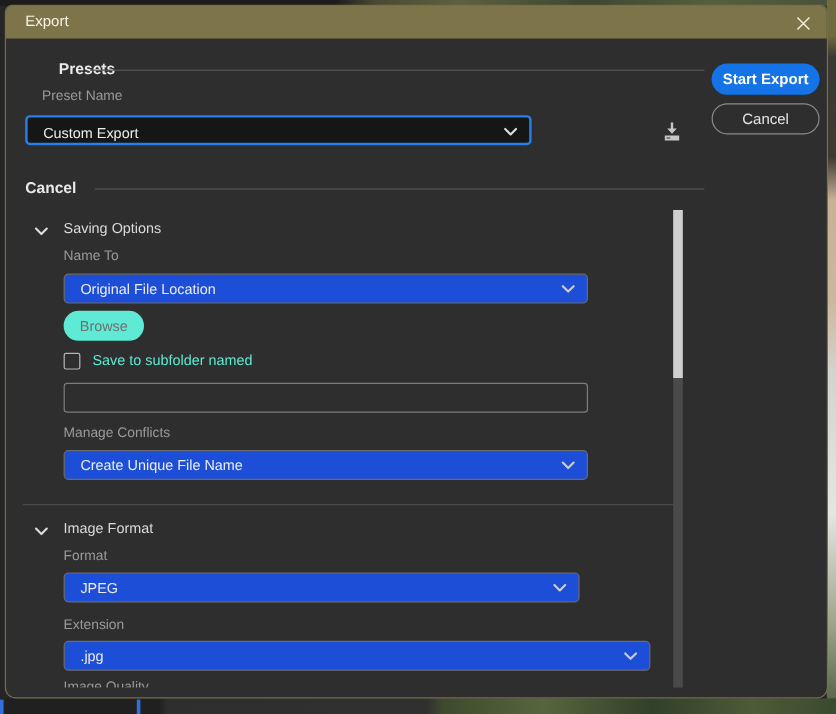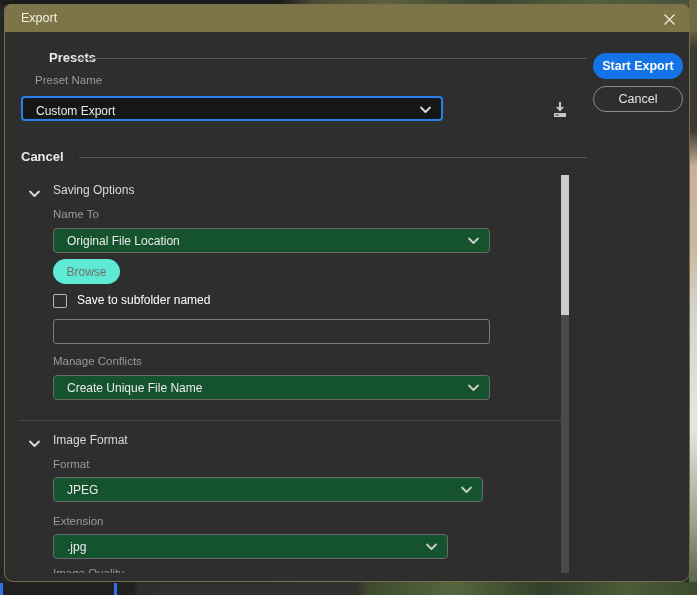--- a/index.html
+++ b/index.html
@@ -37,21 +37,21 @@
   .btn-secondary{position:absolute;left:588px;top:81px;width:90px;height:26px;
     border-radius:14px;background:transparent;border:1.5px solid #8a8a8a;color:#e4e4e4;
     font-size:12.5px;font-family:"Liberation Sans",sans-serif;cursor:pointer;box-sizing:border-box;}
   .btn-disabled{position:absolute;border:none;border-radius:13px;background:#5eead4;color:#6f6f6f;
     font-size:12px;font-family:"Liberation Sans",sans-serif;}
 
   .lbl{position:absolute;font-size:11.5px;color:#9a9a9a;}
   .sec-lbl{position:absolute;font-size:12px;color:#dadada;}
 
   
-  .dd{position:absolute;height:25px;background:#14532d;border:1px solid #6b6b6b;border-radius:4px;
+  .dd{position:absolute;height:25px;background:#1d4ed8;border:1px solid #6b6b6b;border-radius:4px;
     box-sizing:border-box;cursor:pointer;}
   .dd .dd-text{position:absolute;left:13px;top:5px;font-size:12px;color:#ececec;white-space:nowrap;}
   .dd .dd-chev{position:absolute;right:9px;top:7px;}
   .dd-focus{border:2px solid #2680eb;background:#161616;}
   .dd-focus .dd-text{top:6px;}
 
   .text-input{position:absolute;height:25px;background:transparent;border:1px solid #7c7c7c;
     border-radius:3px;box-sizing:border-box;color:#ececec;font-size:12px;
     font-family:"Liberation Sans",sans-serif;padding:0 10px;}
 
@@ -125,21 +125,21 @@
     <div class="dd" style="left:48px;top:57px;width:437px;">
       <span class="dd-text">Original File Location</span>
       <svg class="dd-chev" width="13" height="10" viewBox="0 0 13 10">
         <path d="M2 2.5 L6.5 7 L11 2.5" stroke="#cccccc" stroke-width="1.8" fill="none" stroke-linecap="round" stroke-linejoin="round"></path>
       </svg>
     </div>
 
     <button class="btn-disabled" style="left:48px;top:88px;width:67px;height:25px;" disabled="">Browse</button>
 
     <div class="checkbox" style="left:48px;top:123px;"></div>
-    <div class="sec-lbl" style="left:72px;top:122px;color:#ffffff;">Save to subfolder named</div>
+    <div class="sec-lbl" style="left:72px;top:122px;color:#5eead4;">Save to subfolder named</div>
 
     <input class="text-input" style="left: 48px; top: 148px; width: 437px;" value="">
 
     <div class="lbl" style="left:48px;top:184px;">Manage Conflicts</div>
     <div class="dd" style="left:48px;top:204px;width:437px;">
       <span class="dd-text">Create Unique File Name</span>
       <svg class="dd-chev" width="13" height="10" viewBox="0 0 13 10">
         <path d="M2 2.5 L6.5 7 L11 2.5" stroke="#cccccc" stroke-width="1.8" fill="none" stroke-linecap="round" stroke-linejoin="round"></path>
       </svg>
     </div>
@@ -155,21 +155,21 @@
 
     <div class="lbl" style="left:48px;top:287px;">Format</div>
     <div class="dd" style="left:48px;top:306px;width:430px;text-align:center;">
       <span class="dd-text">JPEG</span>
       <svg class="dd-chev" width="13" height="10" viewBox="0 0 13 10">
         <path d="M2 2.5 L6.5 7 L11 2.5" stroke="#cccccc" stroke-width="1.8" fill="none" stroke-linecap="round" stroke-linejoin="round"></path>
       </svg>
     </div>
 
     <div class="lbl" style="left:48px;top:344px;">Extension</div>
-    <div class="dd" style="left:48px;top:363px;width:395px;text-decoration:underline;">
+    <div class="dd" style="left:48px;top:363px;width:489px;text-decoration:underline;">
       <span class="dd-text">.jpg</span>
       <svg class="dd-chev" width="13" height="10" viewBox="0 0 13 10">
         <path d="M2 2.5 L6.5 7 L11 2.5" stroke="#cccccc" stroke-width="1.8" fill="none" stroke-linecap="round" stroke-linejoin="round"></path>
       </svg>
     </div>
 
     <div class="lbl" style="left:48px;top:396px;">Image Quality</div>
   </div>
 
   <div class="scrollbar-track">

